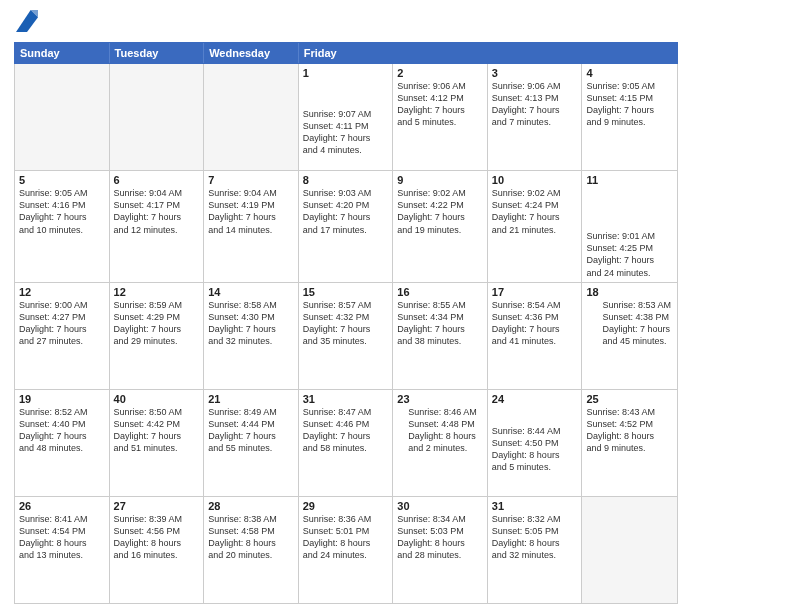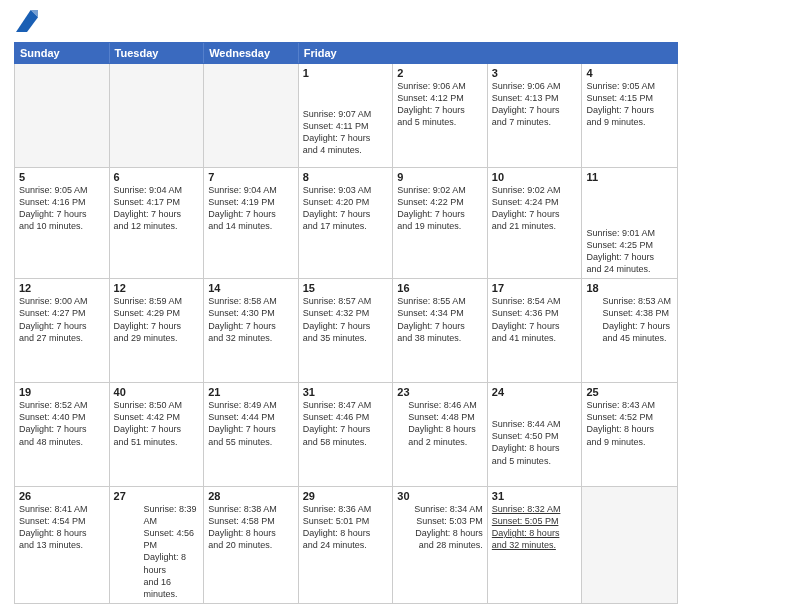--- a/index.html
+++ b/index.html
@@ -333,49 +333,49 @@
         <div class="cal-row">
           <div class="cal-cell">
             <span class="day-num">26</span>
             <div class="cell-info" style="white-space: pre-line;">Sunrise: 8:41 AM
 Sunset: 4:54 PM
 Daylight: 8 hours
 and 13 minutes.</div>
           </div>
           <div class="cal-cell">
             <span class="day-num">27</span>
-            <div class="cell-info" style="white-space: pre-line; margin-left: 30px;">Sunrise: 8:39 AM
+            <div class="cell-info" style="white-space: pre-line;">Sunrise: 8:39 AM
 Sunset: 4:56 PM
 Daylight: 8 hours
 and 16 minutes.</div>
           </div>
           <div class="cal-cell">
             <span class="day-num">28</span>
             <div class="cell-info" style="white-space: pre-line;">Sunrise: 8:38 AM
 Sunset: 4:58 PM
 Daylight: 8 hours
 and 20 minutes.</div>
           </div>
           <div class="cal-cell">
             <span class="day-num">29</span>
             <div class="cell-info" style="white-space: pre-line;">Sunrise: 8:36 AM
 Sunset: 5:01 PM
 Daylight: 8 hours
 and 24 minutes.</div>
           </div>
           <div class="cal-cell">
             <span class="day-num">30</span>
-            <div class="cell-info" style="white-space: pre-line; text-align: right;">Sunrise: 8:34 AM
+            <div class="cell-info" style="white-space: pre-line;">Sunrise: 8:34 AM
 Sunset: 5:03 PM
 Daylight: 8 hours
 and 28 minutes.</div>
           </div>
           <div class="cal-cell">
             <span class="day-num">31</span>
-            <div class="cell-info" style="white-space: pre-line; text-decoration: underline;">Sunrise: 8:32 AM
+            <div class="cell-info" style="white-space: pre-line;">Sunrise: 8:32 AM
 Sunset: 5:05 PM
 Daylight: 8 hours
 and 32 minutes.</div>
           </div>
           <div class="cal-cell empty"></div>
         </div>
       </div>
   </div>
 </div>
 

